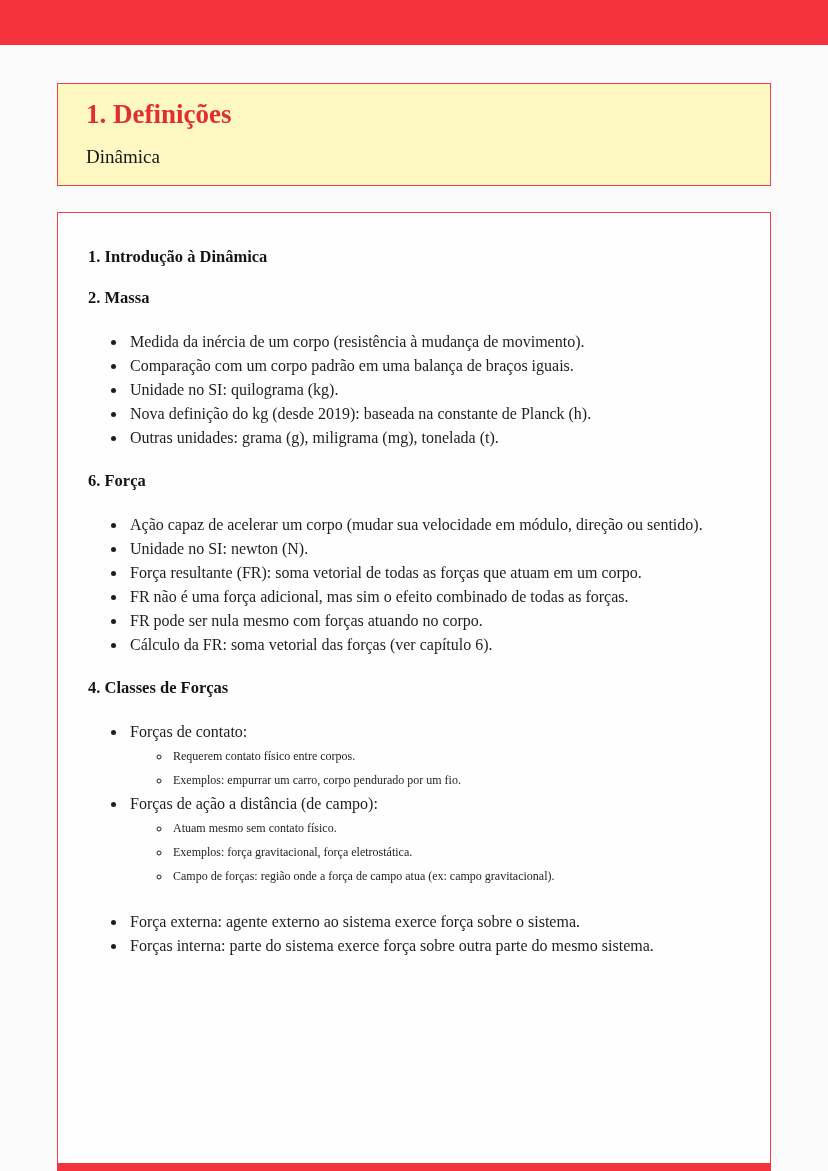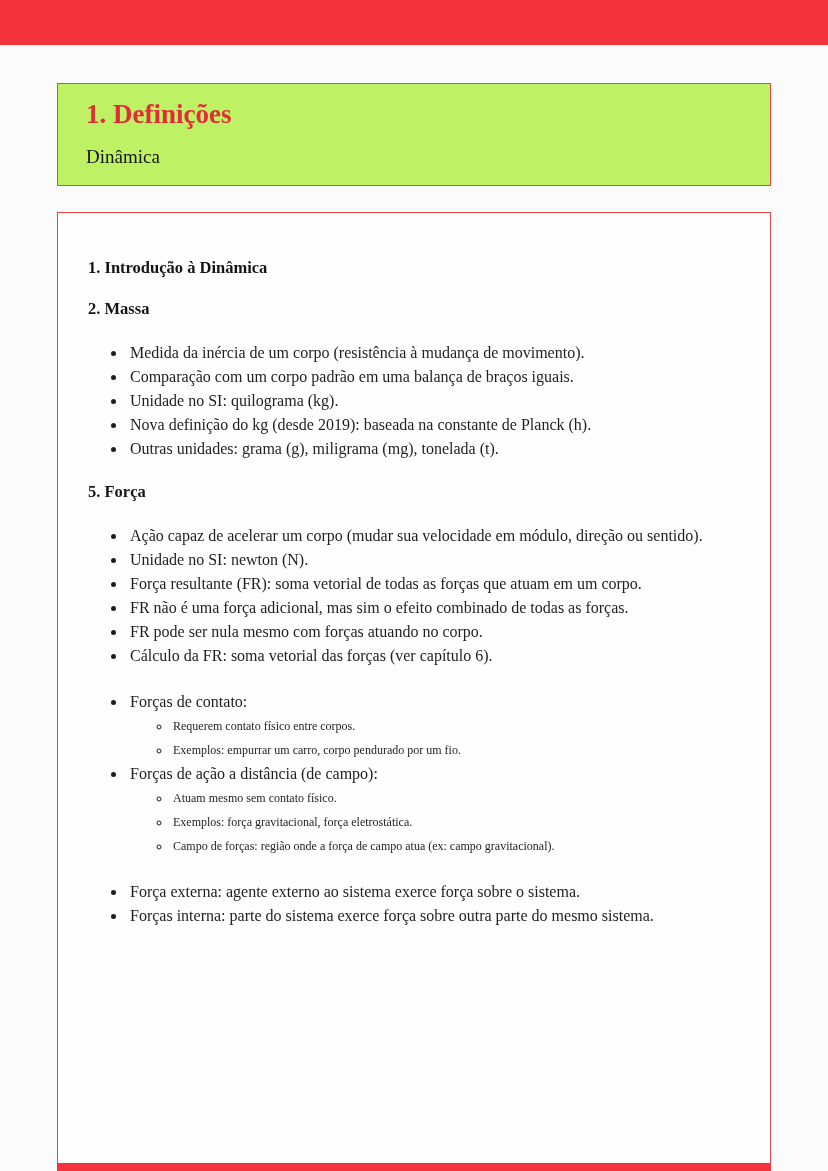--- a/index.html
+++ b/index.html
@@ -13,21 +13,21 @@
     color: #1e1e1e;
   }
   .top-bar {
     width: 100%;
     height: 45px;
     background: #f4333e;
   }
   .title-box {
     margin: 38px 57px 0 57px;
     border: 1.5px solid #ee4049;
-    background: #bef264;
+    background: #fef9c3;
     padding: 15px 28px 17px 28px;
   }
   .doc-title {
     font-size: 27px;
     font-weight: bold;
     color: #e02d38;
     line-height: 1.15;
   }
   .doc-subtitle {
     font-size: 19px;
@@ -42,21 +42,21 @@
     padding: 33px 30px 40px 30px;
     height: 986px; 
   }
   .content-section { margin-bottom: 21px; }
   .section-heading {
     font-size: 16.5px;
     font-weight: bold;
     color: #141414;
     margin-top: 16px;
   }
-  .content-section:first-child .section-heading { margin-top: 12px; }
+  .content-section:first-child .section-heading { margin-top: 1px; }
   ul.bullet-list {
     list-style: disc outside;
     margin-top: 22px;
     padding-left: 39px;
   }
   ul.bullet-list > li {
     font-size: 16px;
     line-height: 24px;
     padding-left: 3px;
   }
@@ -97,31 +97,32 @@
         <h2 class="section-heading">2. Massa</h2>
         <ul class="bullet-list">
           <li>Medida da inércia de um corpo (resistência à mudança de movimento).</li>
           <li>Comparação com um corpo padrão em uma balança de braços iguais.</li>
           <li>Unidade no SI: quilograma (kg).</li>
           <li>Nova definição do kg (desde 2019): baseada na constante de Planck (h).</li>
           <li>Outras unidades: grama (g), miligrama (mg), tonelada (t).</li>
         </ul>
       </section>
       <section class="content-section">
-        <h2 class="section-heading">5. Força</h2>
+        <h2 class="section-heading">6. Força</h2>
         <ul class="bullet-list">
           <li>Ação capaz de acelerar um corpo (mudar sua velocidade em módulo, direção ou sentido).</li>
           <li>Unidade no SI: newton (N).</li>
           <li>Força resultante (FR): soma vetorial de todas as forças que atuam em um corpo.</li>
           <li>FR não é uma força adicional, mas sim o efeito combinado de todas as forças.</li>
           <li>FR pode ser nula mesmo com forças atuando no corpo.</li>
           <li>Cálculo da FR: soma vetorial das forças (ver capítulo 6).</li>
         </ul>
       </section>
       <section class="content-section">
+        <h2 class="section-heading">4. Classes de Forças</h2>
         <ul class="bullet-list">
           <li>Forças de contato:<ul class="sub-bullet-list">
               <li>Requerem contato físico entre corpos.</li>
               <li>Exemplos: empurrar um carro, corpo pendurado por um fio.</li>
             </ul></li>
           <li>Forças de ação a distância (de campo):<ul class="sub-bullet-list">
               <li>Atuam mesmo sem contato físico.</li>
               <li>Exemplos: força gravitacional, força eletrostática.</li>
               <li>Campo de forças: região onde a força de campo atua (ex: campo gravitacional).</li>
             </ul></li>

